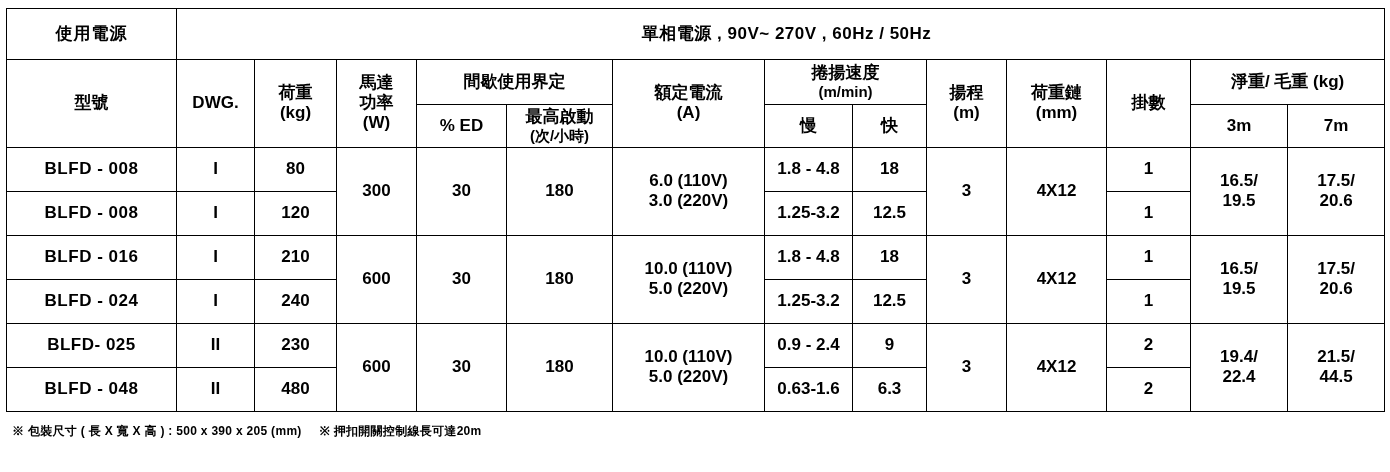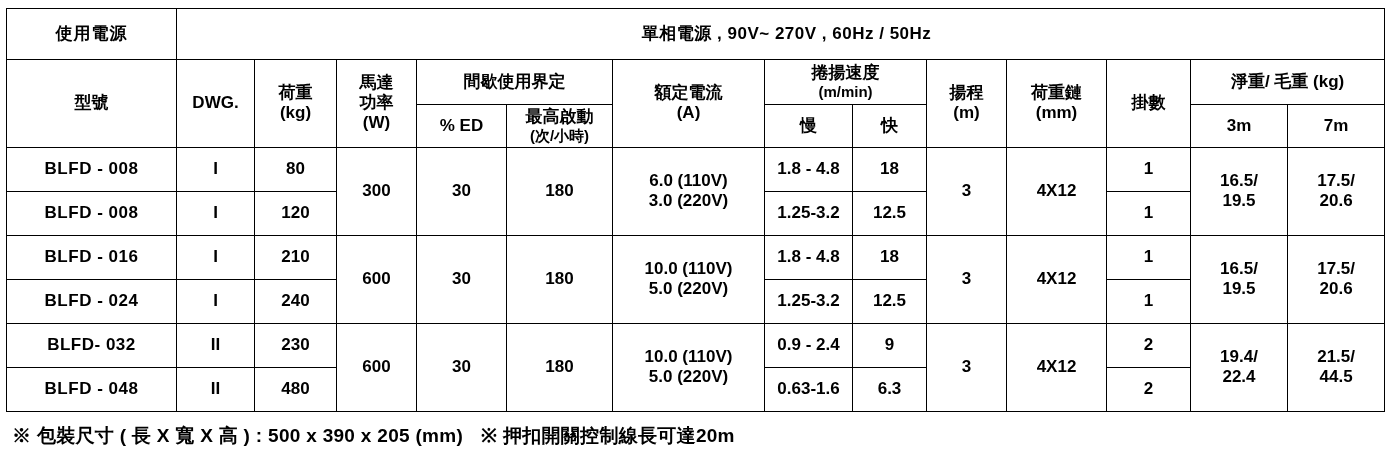--- a/index.html
+++ b/index.html
@@ -72,21 +72,21 @@
   .num {
     font-size: 18px;
   }
   .dualline {
     font-size: 17px;
     line-height: 1.35;
   }
   .footer {
     margin: 10px auto 0 auto;
     width: 1378px;
-    font-size: 19px;
+    font-size: 12px;
     font-weight: bold;
     letter-spacing: 0.3px;
     padding-left: 6px;
     box-sizing: border-box;
   }
   .footer .gap {
     display: inline-block;
     width: 18px;
   }
   .nowrap { white-space: nowrap; }
@@ -227,21 +227,21 @@
     <tr>
       <td class="model rowcell">BLFD - 024</td>
       <td class="num">I</td>
       <td class="num">240</td>
       <td class="num">1.25-3.2</td>
       <td class="num">12.5</td>
       <td class="num">1</td>
     </tr>
 
     <tr class="thick-top">
-      <td class="model rowcell">BLFD- 032</td>
+      <td class="model rowcell">BLFD- 025</td>
       <td class="num">II</td>
       <td class="num">230</td>
       <td class="num" rowspan="2">600</td>
       <td class="num" rowspan="2">30</td>
       <td class="num" rowspan="2">180</td>
       <td class="dualline" rowspan="2">
         <div>10.0 (110V)</div>
         <div>5.0 (220V)</div>
       </td>
       <td class="num">0.9 - 2.4</td>

